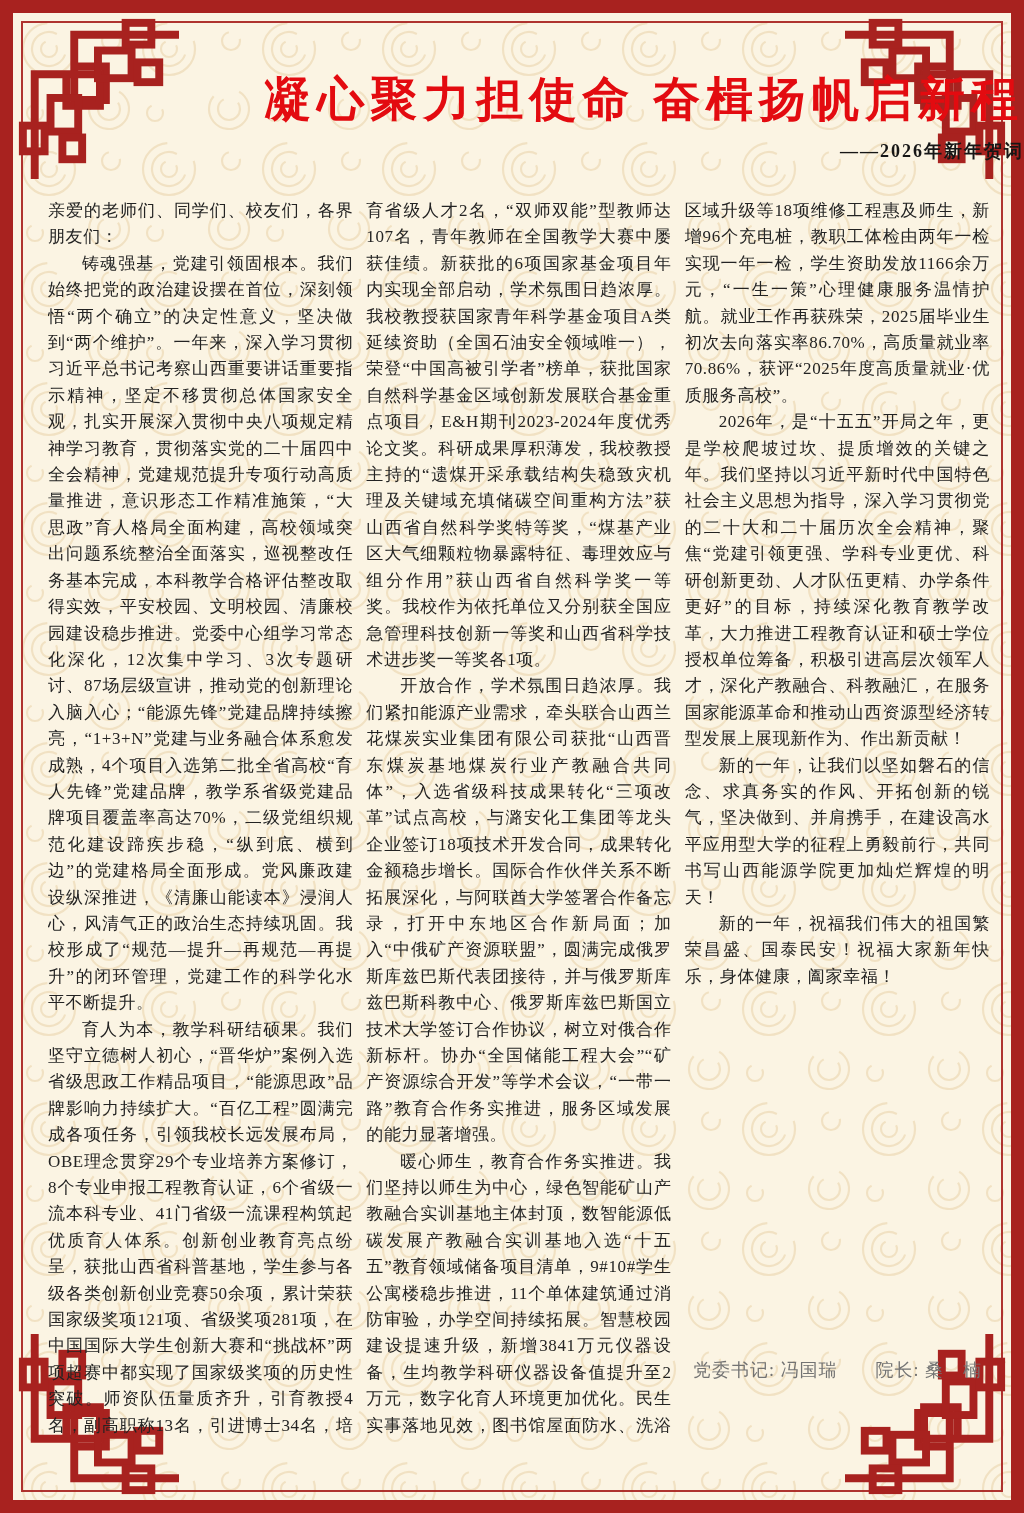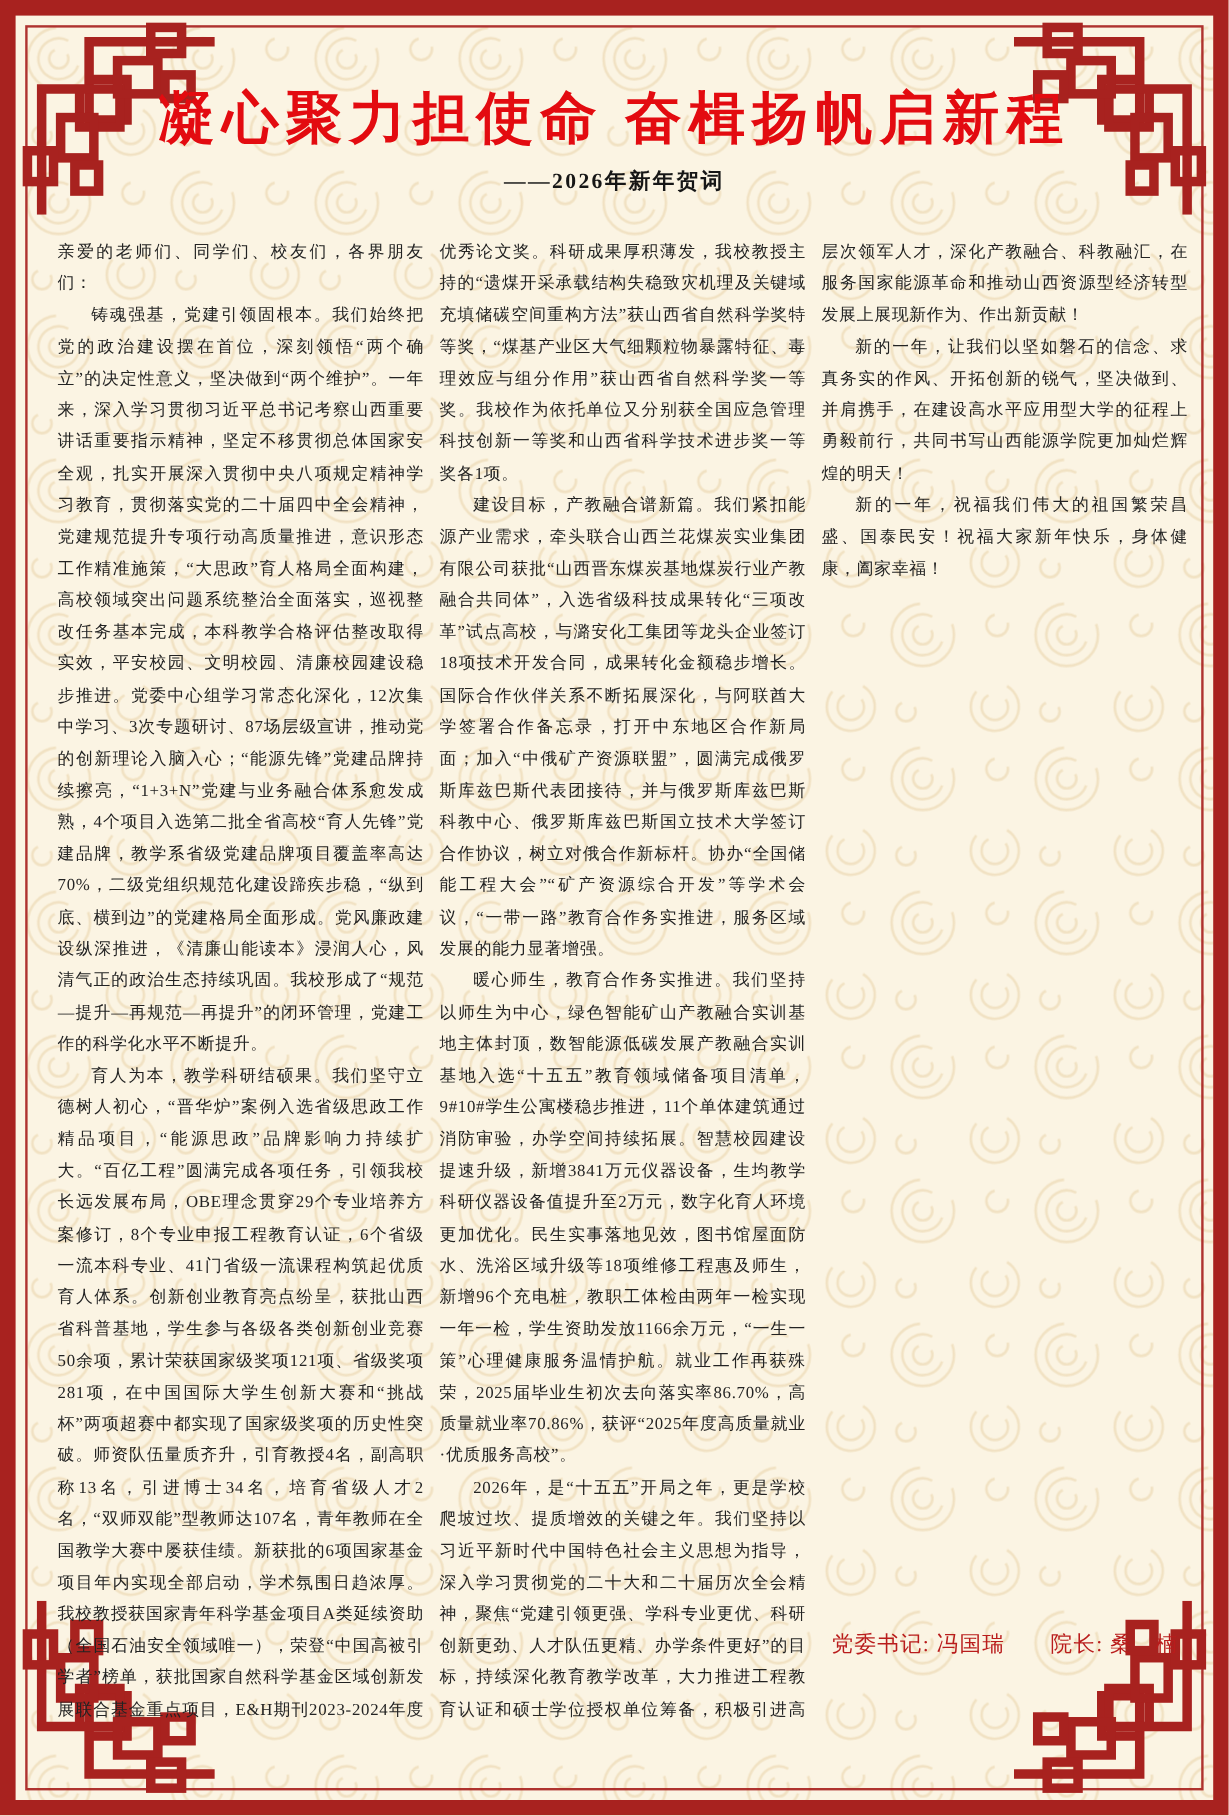--- a/index.html
+++ b/index.html
@@ -20,42 +20,42 @@
   
   .band{position:absolute;inset:0;border:13px solid var(--frame-red,#a8221f);z-index:2;pointer-events:none;box-sizing:border-box;}
   
   .thinline{position:absolute;inset:21px;border:2px solid var(--frame-red,#a8221f);z-index:2;pointer-events:none;box-sizing:border-box;opacity:.92;}
   .corner{position:absolute;width:168px;height:168px;z-index:3;pointer-events:none;}
   .corner.tl{top:11px;left:11px;}
   .corner.tr{top:11px;right:11px;transform:scaleX(-1);}
   .corner.bl{bottom:11px;left:11px;transform:scaleY(-1);}
   .corner.br{bottom:11px;right:11px;transform:scale(-1,-1);}
 
-  .header{position:absolute;top:72px;left:0;right:0;text-align:center;z-index:4;}
+  .header{position:absolute;top:72px;left:0;right:0;text-align:right;z-index:4;}
   .title{
     margin:0;font-size:47px;line-height:1.15;font-weight:900;
     color:var(--title-red,#e30b10);letter-spacing:6px;white-space:nowrap;
   }
   .subtitle{
     margin-top:13px;font-size:18px;font-weight:700;color:#161616;letter-spacing:2px;
   }
 
   .content{
     position:absolute;top:198px;left:48px;width:942px;height:1258px;z-index:4;
     column-count:3;column-gap:13px;column-fill:auto;overflow:hidden;
-    font-size:14px;line-height:26.4px;letter-spacing:.6px;
+    font-size:17px;line-height:26.4px;letter-spacing:.6px;
     text-align:justify;color:var(--body-text,#232323);
   }
   .content p{margin:0;text-indent:2em;}
   .content p.salutation{text-indent:0;}
   .content b.lead{font-weight:400;}
 
   .signature{
     position:absolute;right:42px;top:1356px;z-index:5;text-align:right;
-    color:#b91c1c;font-size:18px;line-height:29px;letter-spacing:1px;
+    color:#737373;font-size:18px;line-height:29px;letter-spacing:1px;
   }
   .signature p{margin:0;}
 </style>
 </head>
 <body>
 
 <div class="page">
 
   <svg class="swirls" width="998" height="1487" preserveAspectRatio="none">
     <defs>
@@ -128,21 +128,21 @@
 
   <div class="header">
     <h1 class="title">凝心聚力担使命  奋楫扬帆启新程</h1>
     <div class="subtitle">——2026年新年贺词</div>
   </div>
 
   <div class="content">
     <p class="salutation"><b class="lead"></b><span>亲爱的老师们、同学们、校友们，各界朋友们：</span></p>
     <p><b class="lead">铸魂强基，党建引领固根本。</b><span>我们始终把党的政治建设摆在首位，深刻领悟“两个确立”的决定性意义，坚决做到“两个维护”。一年来，深入学习贯彻习近平总书记考察山西重要讲话重要指示精神，坚定不移贯彻总体国家安全观，扎实开展深入贯彻中央八项规定精神学习教育，贯彻落实党的二十届四中全会精神，党建规范提升专项行动高质量推进，意识形态工作精准施策，“大思政”育人格局全面构建，高校领域突出问题系统整治全面落实，巡视整改任务基本完成，本科教学合格评估整改取得实效，平安校园、文明校园、清廉校园建设稳步推进。党委中心组学习常态化深化，12次集中学习、3次专题研讨、87场层级宣讲，推动党的创新理论入脑入心；“能源先锋”党建品牌持续擦亮，“1+3+N”党建与业务融合体系愈发成熟，4个项目入选第二批全省高校“育人先锋”党建品牌，教学系省级党建品牌项目覆盖率高达70%，二级党组织规范化建设蹄疾步稳，“纵到底、横到边”的党建格局全面形成。党风廉政建设纵深推进，《清廉山能读本》浸润人心，风清气正的政治生态持续巩固。我校形成了“规范—提升—再规范—再提升”的闭环管理，党建工作的科学化水平不断提升。</span></p>
     <p><b class="lead">育人为本，教学科研结硕果。</b><span>我们坚守立德树人初心，“晋华炉”案例入选省级思政工作精品项目，“能源思政”品牌影响力持续扩大。“百亿工程”圆满完成各项任务，引领我校长远发展布局，OBE理念贯穿29个专业培养方案修订，8个专业申报工程教育认证，6个省级一流本科专业、41门省级一流课程构筑起优质育人体系。创新创业教育亮点纷呈，获批山西省科普基地，学生参与各级各类创新创业竞赛50余项，累计荣获国家级奖项121项、省级奖项281项，在中国国际大学生创新大赛和“挑战杯”两项超赛中都实现了国家级奖项的历史性突破。师资队伍量质齐升，引育教授4名，副高职称13名，引进博士34名，培育省级人才2名，“双师双能”型教师达107名，青年教师在全国教学大赛中屡获佳绩。新获批的6项国家基金项目年内实现全部启动，学术氛围日趋浓厚。我校教授获国家青年科学基金项目A类延续资助（全国石油安全领域唯一），荣登“中国高被引学者”榜单，获批国家自然科学基金区域创新发展联合基金重点项目，E&amp;H期刊2023-2024年度优秀论文奖。科研成果厚积薄发，我校教授主持的“遗煤开采承载结构失稳致灾机理及关键域充填储碳空间重构方法”获山西省自然科学奖特等奖，“煤基产业区大气细颗粒物暴露特征、毒理效应与组分作用”获山西省自然科学奖一等奖。我校作为依托单位又分别获全国应急管理科技创新一等奖和山西省科学技术进步奖一等奖各1项。</span></p>
-    <p><b class="lead">建设目标，产教融合谱新篇。</b><span>我们紧扣能源产业需求，牵头联合山西兰花煤炭实业集团有限公司获批“山西晋东煤炭基地煤炭行业产教融合共同体”，入选省级科技成果转化“三项改革”试点高校，与潞安化工集团等龙头企业签订18项技术开发合同，成果转化金额稳步增长。国际合作伙伴关系不断拓展深化，与阿联酋大学签署合作备忘录，打开中东地区合作新局面；加入“中俄矿产资源联盟”，圆满完成俄罗斯库兹巴斯代表团接待，并与俄罗斯库兹巴斯科教中心、俄罗斯库兹巴斯国立技术大学签订合作协议，树立对俄合作新标杆。协办“全国储能工程大会”“矿产资源综合开发”等学术会议，“一带一路”教育合作务实推进，服务区域发展的能力显著增强。</span></p>
+    <p><b class="lead">开放合作，学术氛围日趋浓厚。</b><span>我们紧扣能源产业需求，牵头联合山西兰花煤炭实业集团有限公司获批“山西晋东煤炭基地煤炭行业产教融合共同体”，入选省级科技成果转化“三项改革”试点高校，与潞安化工集团等龙头企业签订18项技术开发合同，成果转化金额稳步增长。国际合作伙伴关系不断拓展深化，与阿联酋大学签署合作备忘录，打开中东地区合作新局面；加入“中俄矿产资源联盟”，圆满完成俄罗斯库兹巴斯代表团接待，并与俄罗斯库兹巴斯科教中心、俄罗斯库兹巴斯国立技术大学签订合作协议，树立对俄合作新标杆。协办“全国储能工程大会”“矿产资源综合开发”等学术会议，“一带一路”教育合作务实推进，服务区域发展的能力显著增强。</span></p>
     <p><b class="lead">暖心师生，教育合作务实推进。</b><span>我们坚持以师生为中心，绿色智能矿山产教融合实训基地主体封顶，数智能源低碳发展产教融合实训基地入选“十五五”教育领域储备项目清单，9#10#学生公寓楼稳步推进，11个单体建筑通过消防审验，办学空间持续拓展。智慧校园建设提速升级，新增3841万元仪器设备，生均教学科研仪器设备值提升至2万元，数字化育人环境更加优化。民生实事落地见效，图书馆屋面防水、洗浴区域升级等18项维修工程惠及师生，新增96个充电桩，教职工体检由两年一检实现一年一检，学生资助发放1166余万元，“一生一策”心理健康服务温情护航。就业工作再获殊荣，2025届毕业生初次去向落实率86.70%，高质量就业率70.86%，获评“2025年度高质量就业·优质服务高校”。</span></p>
     <p><b class="lead"></b><span>2026年，是“十五五”开局之年，更是学校爬坡过坎、提质增效的关键之年。我们坚持以习近平新时代中国特色社会主义思想为指导，深入学习贯彻党的二十大和二十届历次全会精神，聚焦“党建引领更强、学科专业更优、科研创新更劲、人才队伍更精、办学条件更好”的目标，持续深化教育教学改革，大力推进工程教育认证和硕士学位授权单位筹备，积极引进高层次领军人才，深化产教融合、科教融汇，在服务国家能源革命和推动山西资源型经济转型发展上展现新作为、作出新贡献！</span></p>
     <p><b class="lead"></b><span>新的一年，让我们以坚如磐石的信念、求真务实的作风、开拓创新的锐气，坚决做到、并肩携手，在建设高水平应用型大学的征程上勇毅前行，共同书写山西能源学院更加灿烂辉煌的明天！</span></p>
     <p><b class="lead"></b><span>新的一年，祝福我们伟大的祖国繁荣昌盛、国泰民安！祝福大家新年快乐，身体健康，阖家幸福！</span></p>
   </div>
 
   <div class="signature">
     <p>党委书记: 冯国瑞　　院长: 桑　楠</p>
   </div>
 

